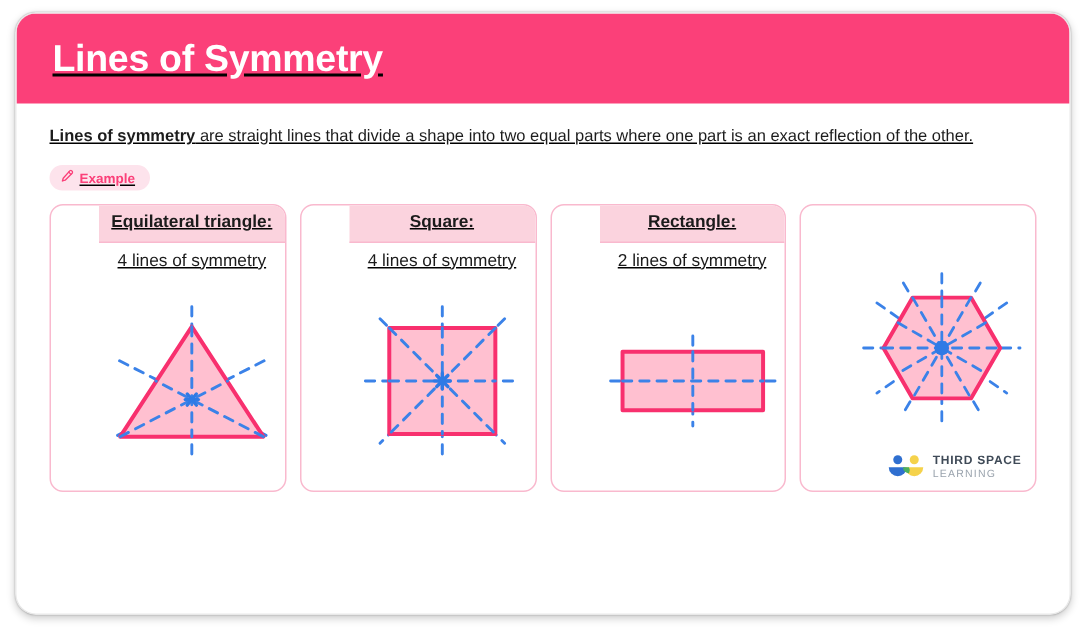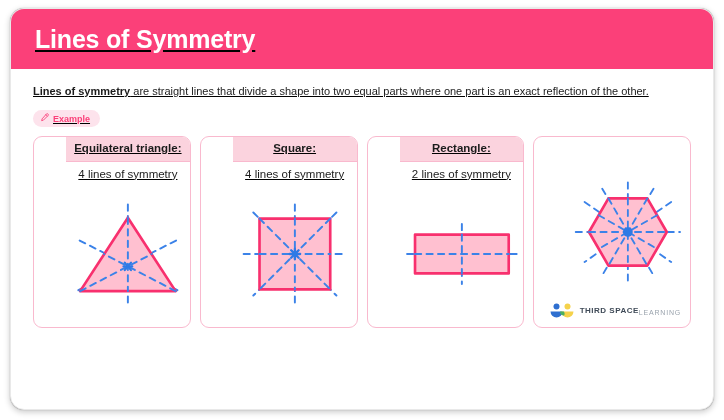--- a/index.html
+++ b/index.html
@@ -139,20 +139,21 @@
   .logo {
     position: absolute;
     right: 9px;
     bottom: 7px;
     display: flex;
     align-items: center;
     gap: 5px;
   }
   .logo-words {
     display: flex;
+    flex-direction: column;
     line-height: 1;
   }
   .logo-line1 {
     font-size: 8px;
     font-weight: bold;
     color: #3f4a57;
     letter-spacing: 0.5px;
   }
   .logo-line2 {
     font-size: 7px;

